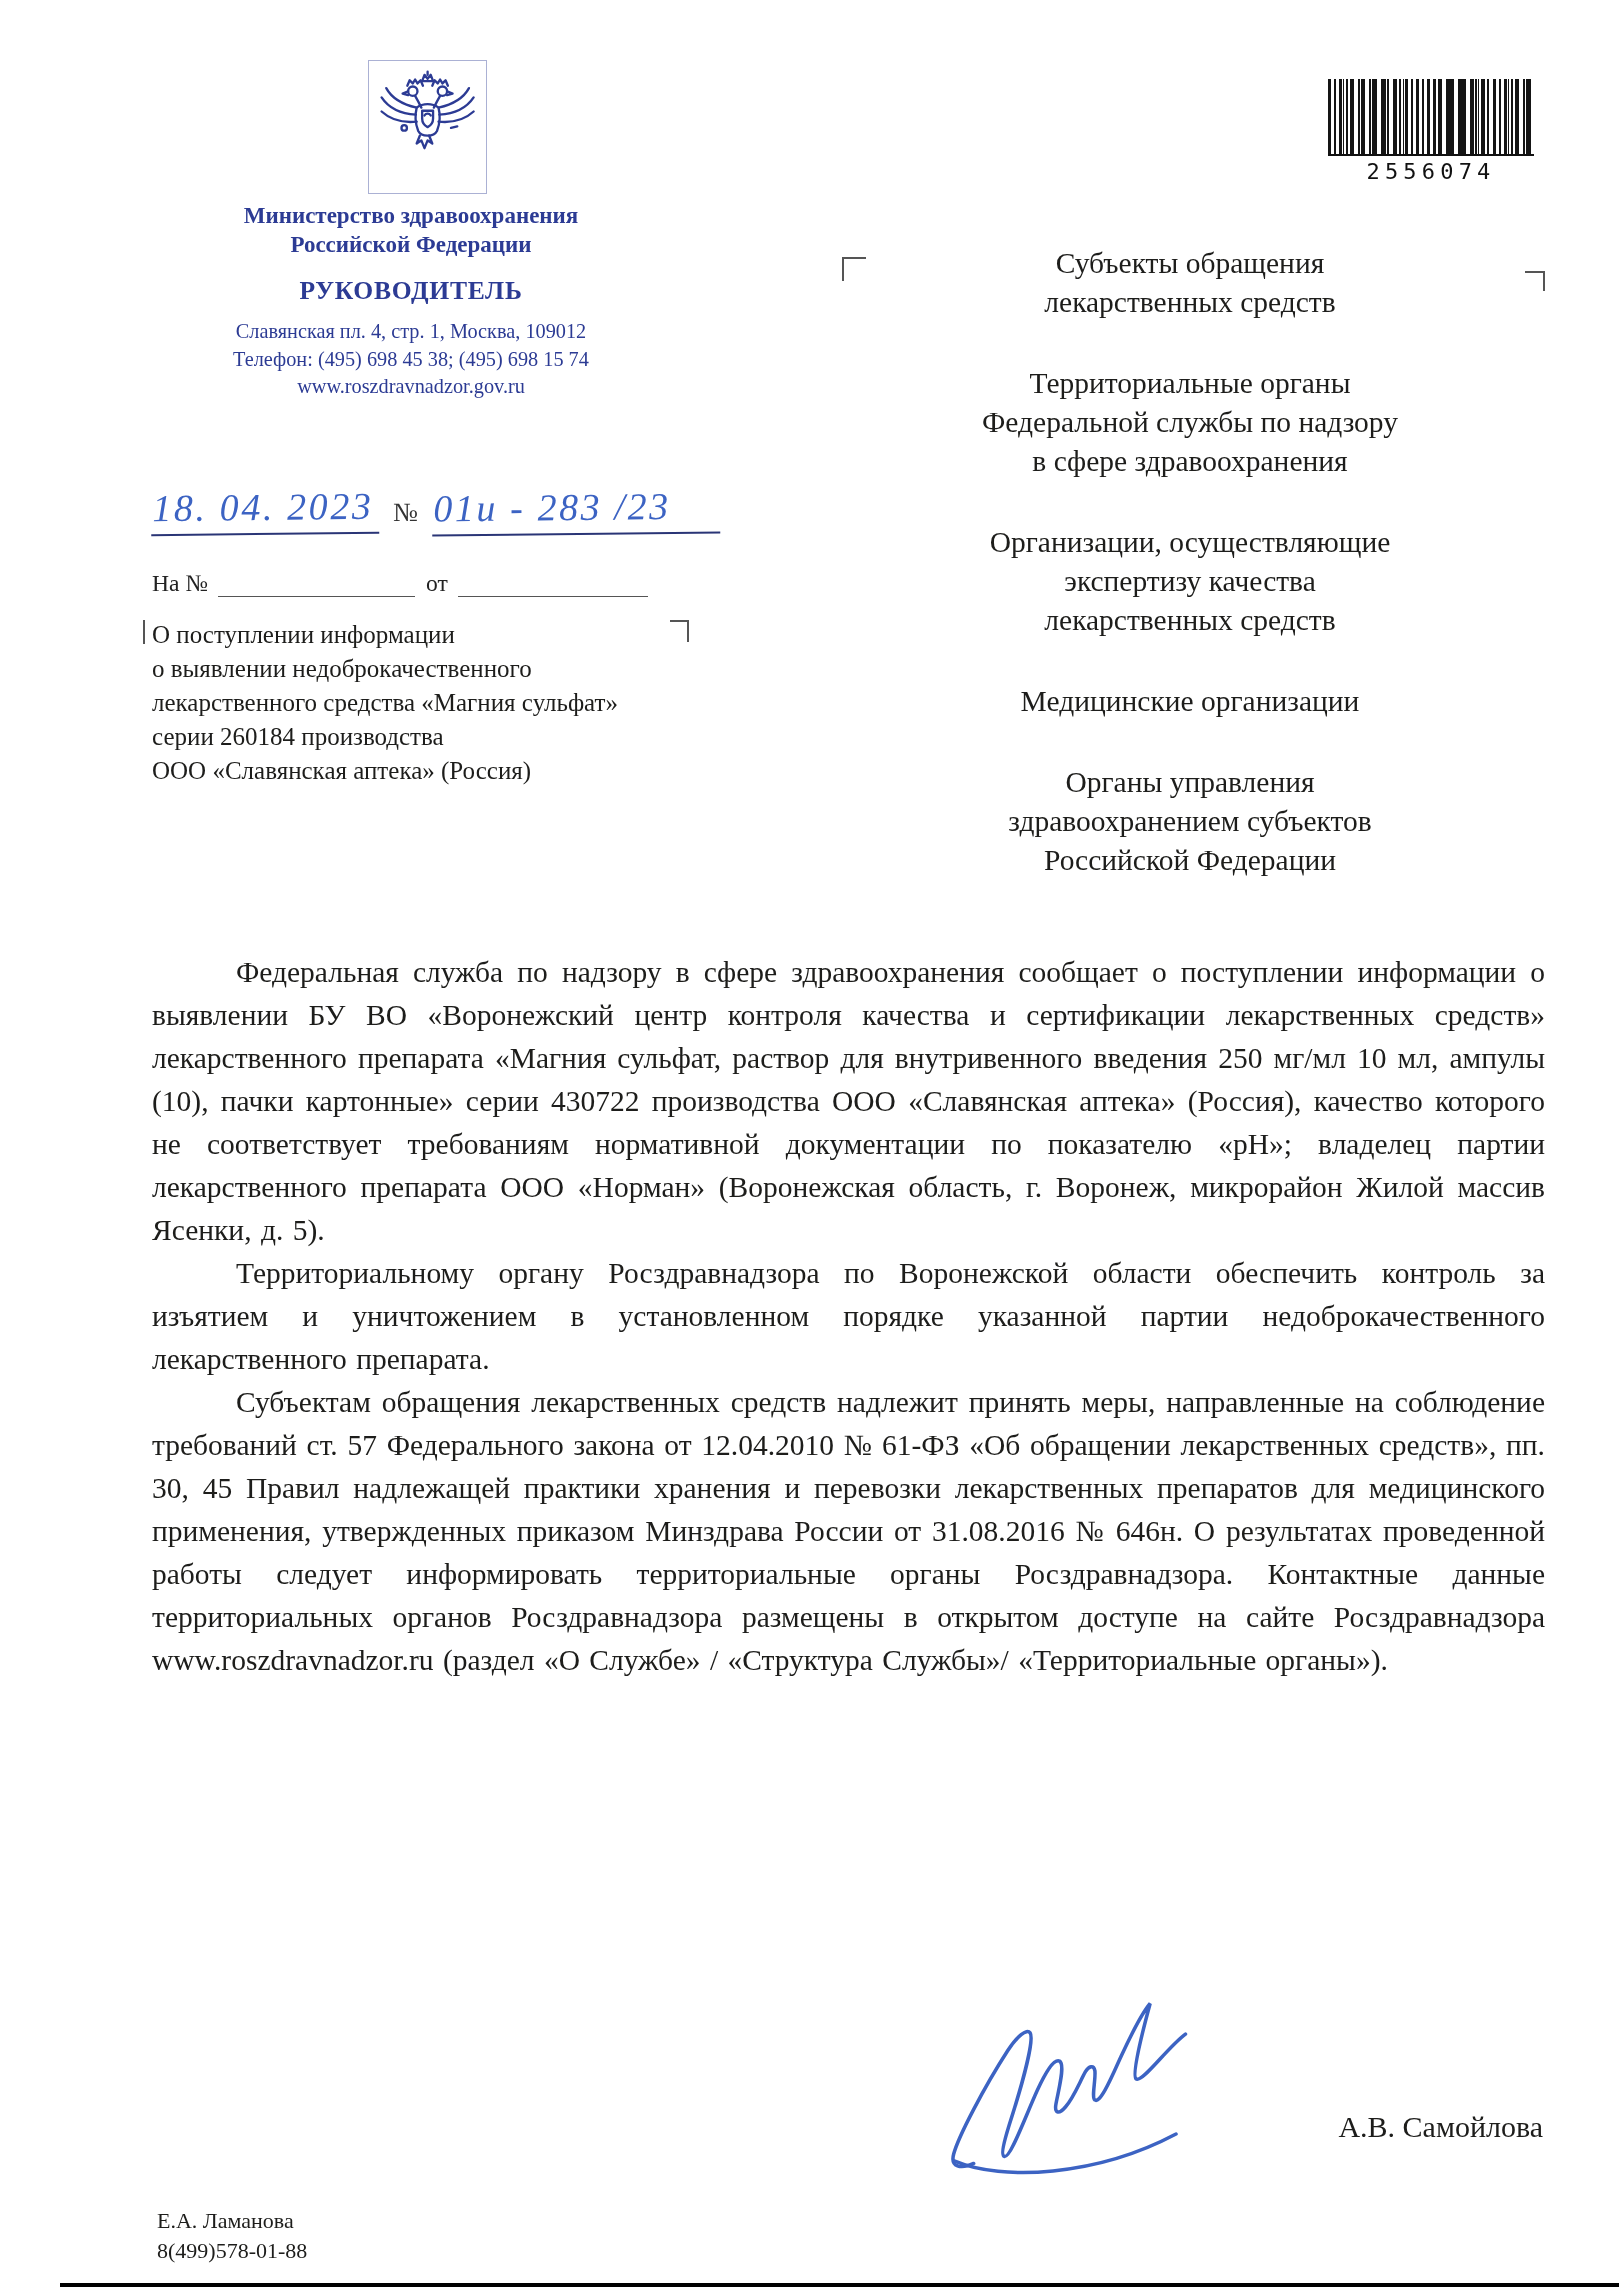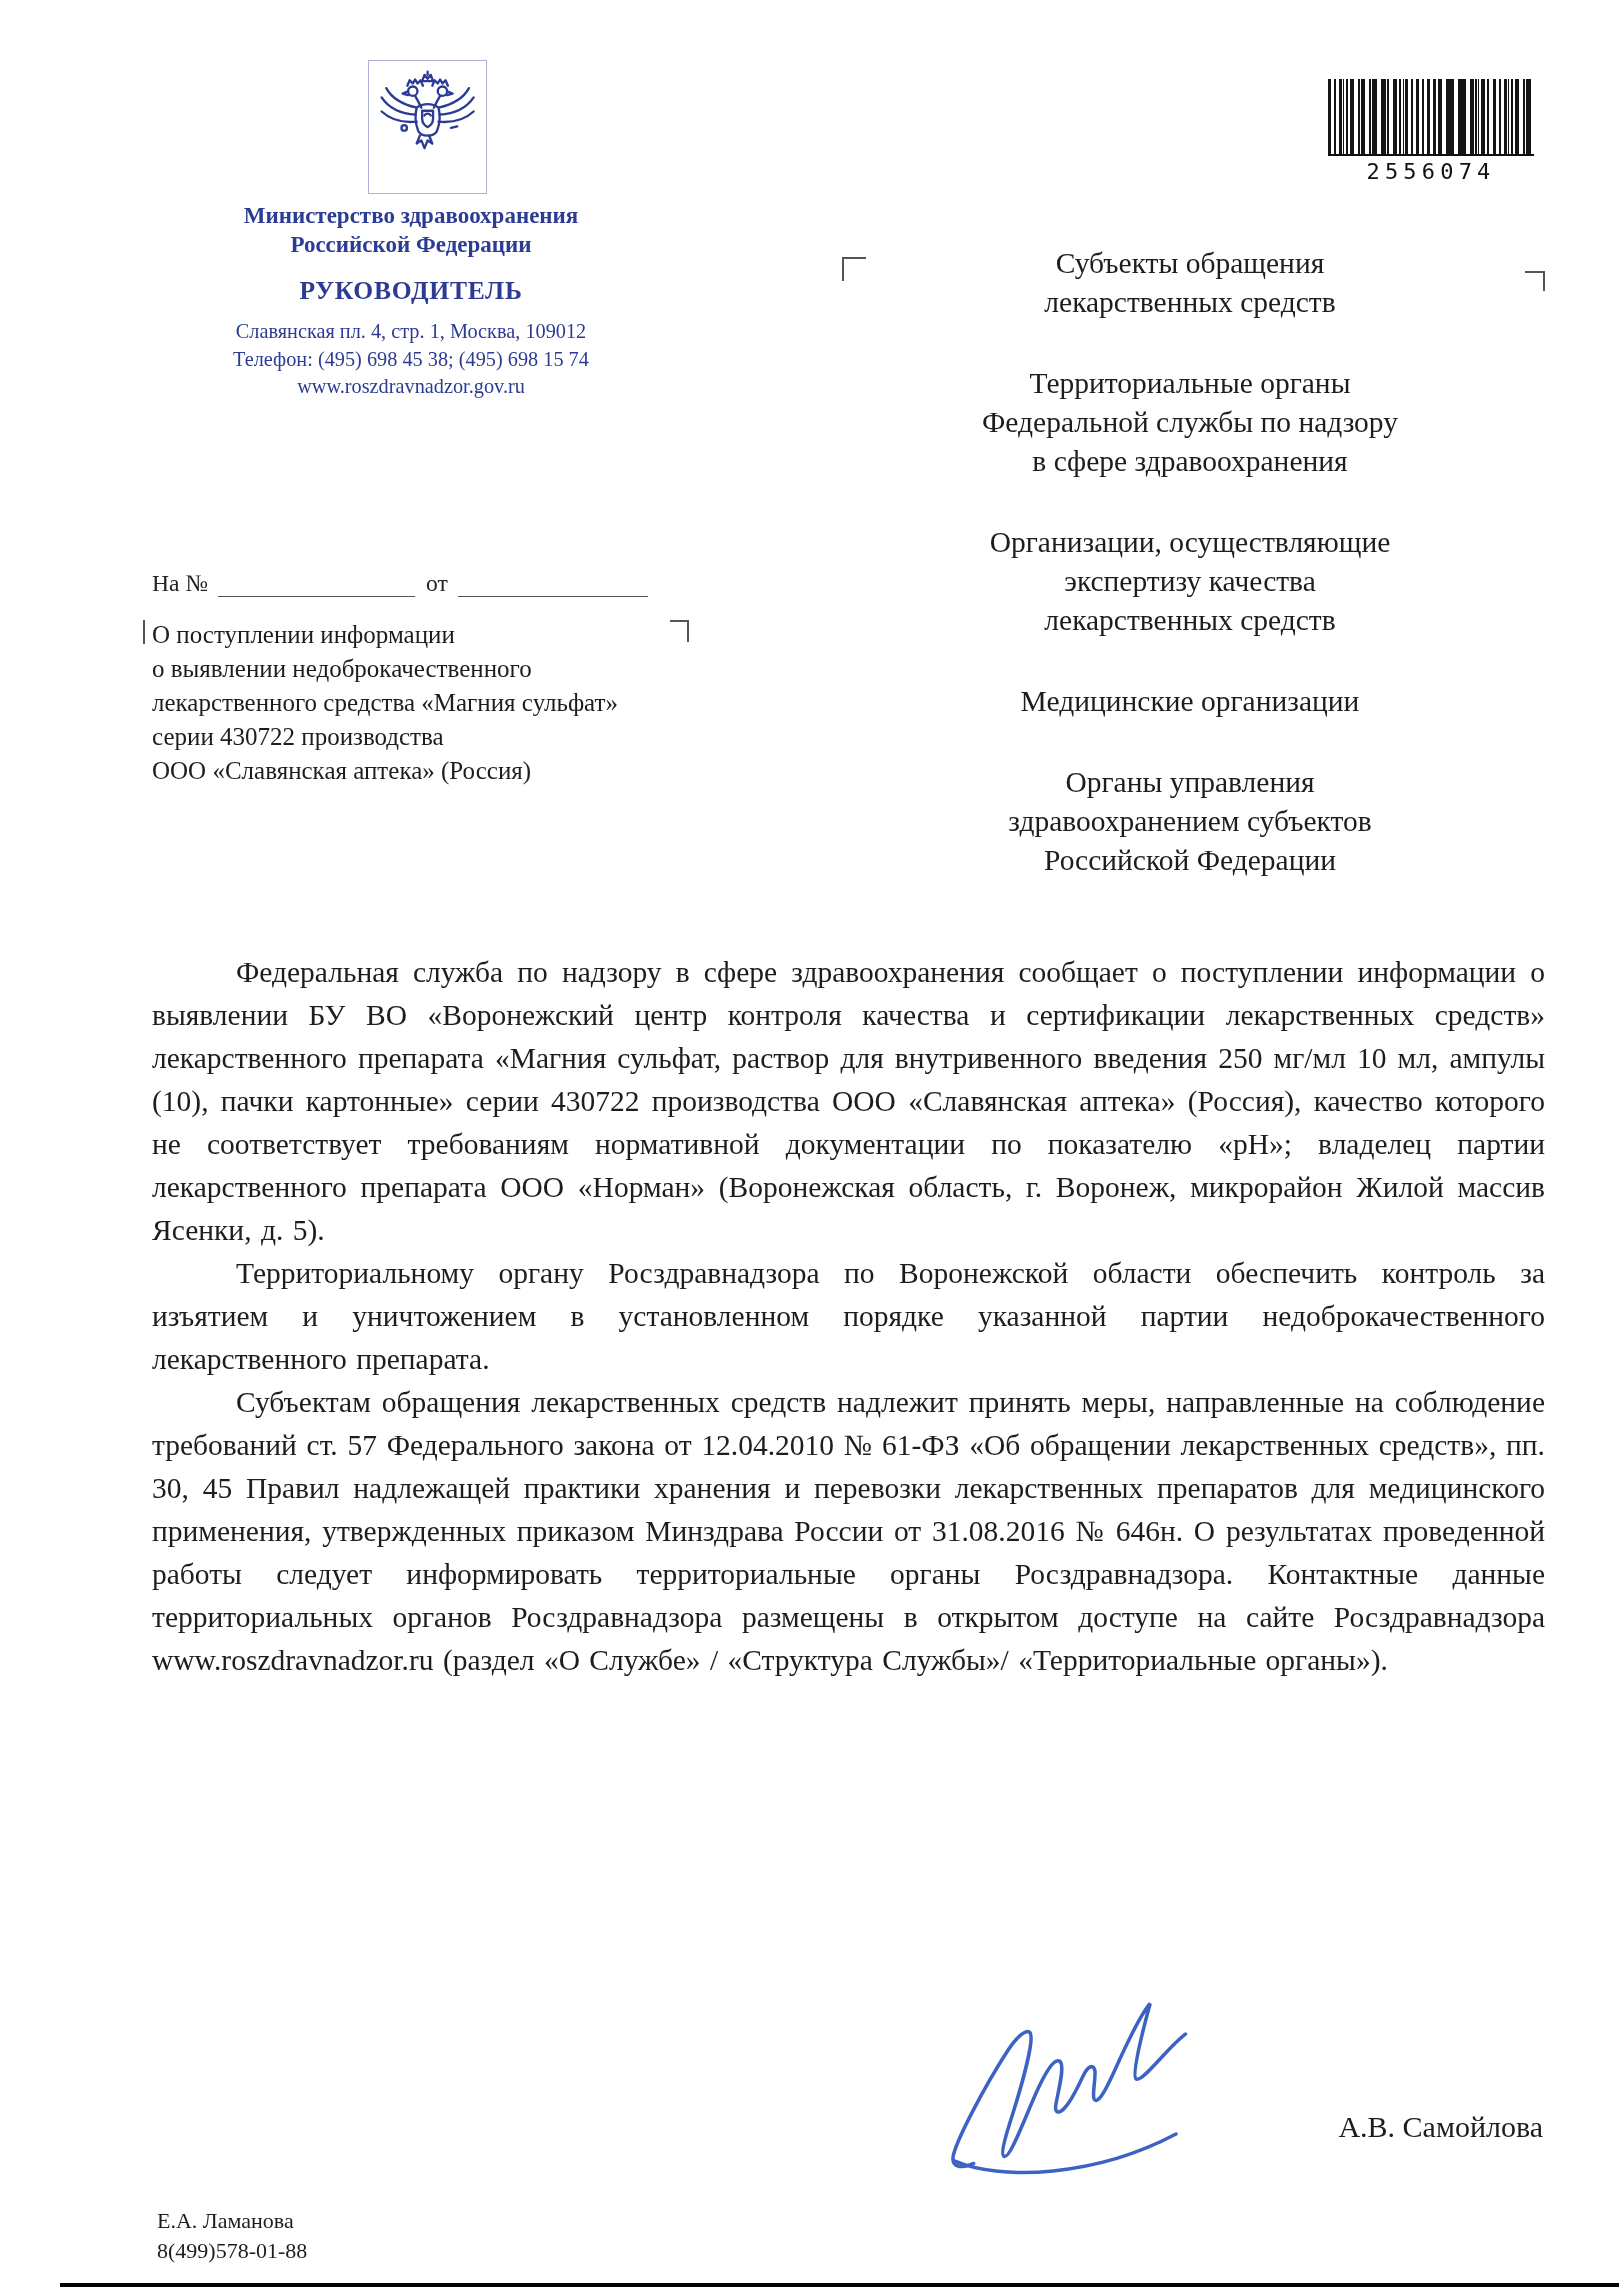--- a/index.html
+++ b/index.html
@@ -105,35 +105,40 @@
     <div class="lh-ministry">Министерство здравоохранения</div>
     <div class="lh-ministry">Российской Федерации</div>
     <div class="lh-position">РУКОВОДИТЕЛЬ</div>
     <div class="lh-contact">
       <div>Славянская пл. 4, стр. 1, Москва, 109012</div>
       <div>Телефон: (495) 698 45 38; (495) 698 15 74</div>
       <div>www.roszdravnadzor.gov.ru</div>
     </div>
   </div>
 
+  <div class="reg-row">
+    <span class="hand u-line u-date">18. 04. 2023</span>
+    <span class="no-sign">№</span>
+    <span class="hand u-line u-num">01и - 283 /23</span>
+  </div>
 
   <div class="ref-row">
     <span>На №</span>
     <span class="blank blank-1"></span>
     <span>от</span>
     <span class="blank blank-2"></span>
   </div>
 
   <div class="cm cm-subject-left"></div>
   <div class="cm cm-subject-right"></div>
 
   <div class="subject">О поступлении информации
 о выявлении недоброкачественного
 лекарственного средства «Магния сульфат»
-серии 430722 производства
+серии 260184 производства
 ООО «Славянская аптека» (Россия)</div>
 
   <div class="barcode">
     <div class="barcode-bars"></div>
     <div class="barcode-number">2556074</div>
   </div>
 
   <div class="cm cm-recip-left"></div>
   <div class="cm cm-recip-right"></div>
 

